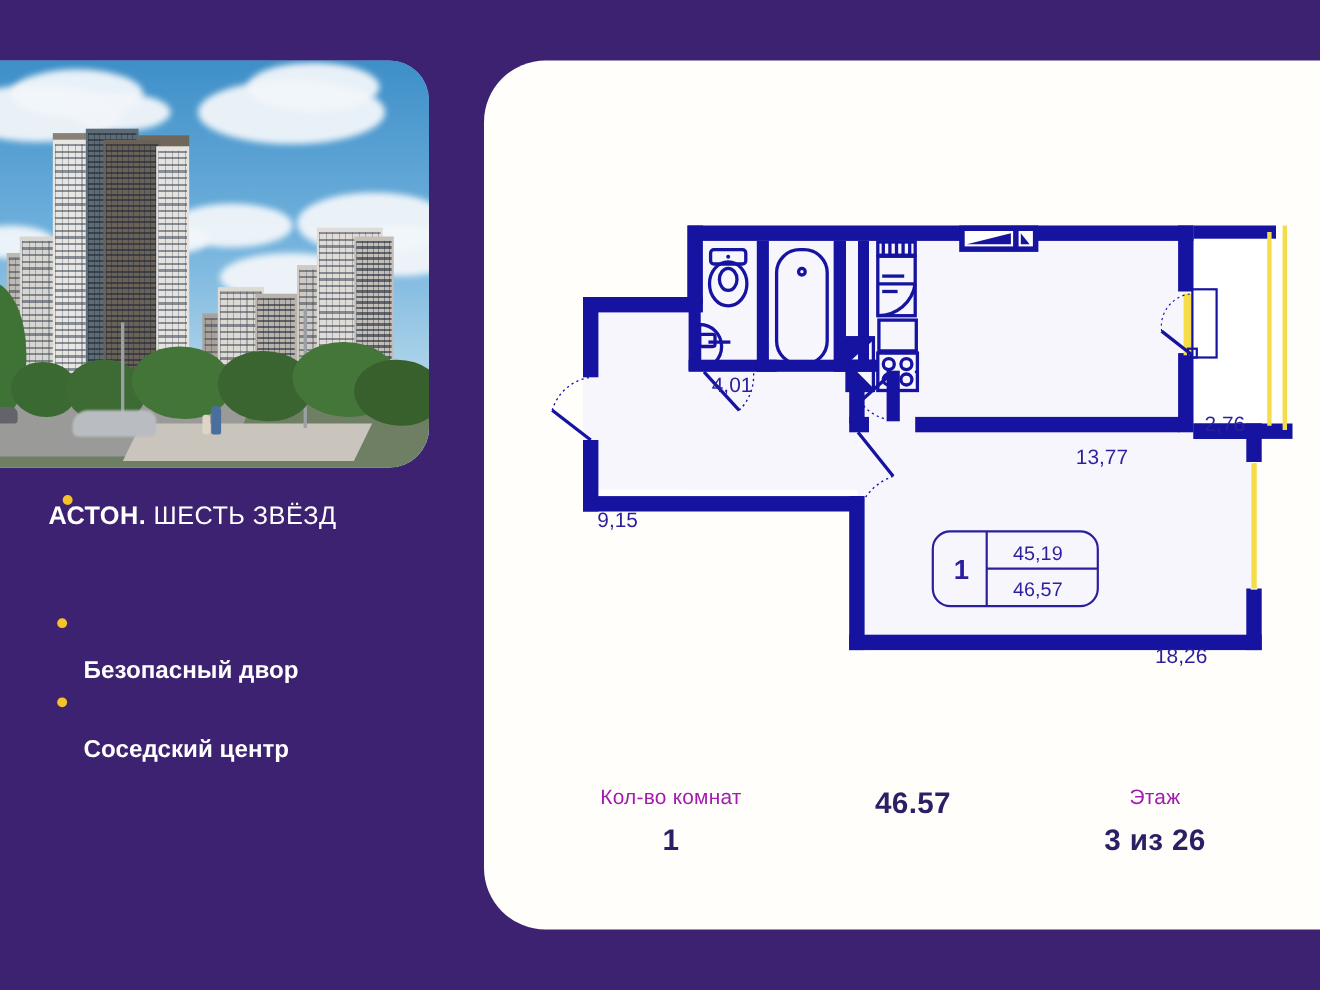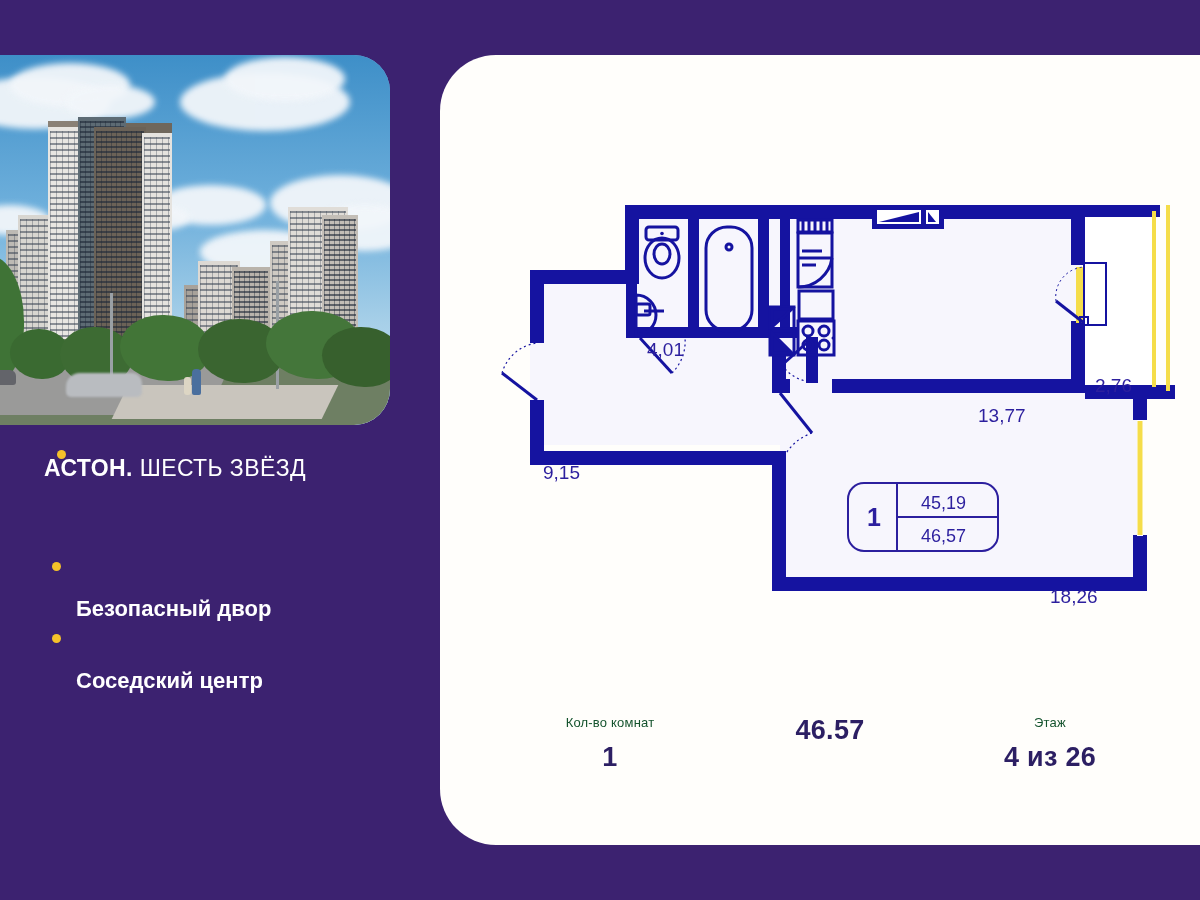--- a/index.html
+++ b/index.html
@@ -121,21 +121,21 @@
   #plan-wrap{position:absolute;left:0;top:0;width:760px;height:640px;}
   #plan-svg{display:block;}
 
   
   #stats{
     position:absolute;left:60px;top:660px;width:660px;height:110px;
     display:flex;align-items:flex-start;
   }
   .stat{flex:1;text-align:center;}
   .stat-label{
-    font-size:13px;color:#14532d;font-weight:400;margin-bottom:12px;letter-spacing:.2px;
+    font-size:19px;color:#a21caf;font-weight:400;margin-bottom:12px;letter-spacing:.2px;
   }
   .stat-value{
     font-size:27px;color:#2c1f63;font-weight:700;letter-spacing:.3px;
   }
 </style>
 </head>
 <body>
 
 <div id="left-panel">
 
@@ -448,16 +448,16 @@
   <div id="stats">
     <div class="stat">
       <div class="stat-label">Кол-во комнат</div>
       <div class="stat-value">1</div>
     </div>
     <div class="stat">
       <div class="stat-value">46.57</div>
     </div>
     <div class="stat">
       <div class="stat-label">Этаж</div>
-      <div class="stat-value">4 из 26</div>
+      <div class="stat-value">3 из 26</div>
     </div>
   </div>
 </div>
 
 </body></html>

